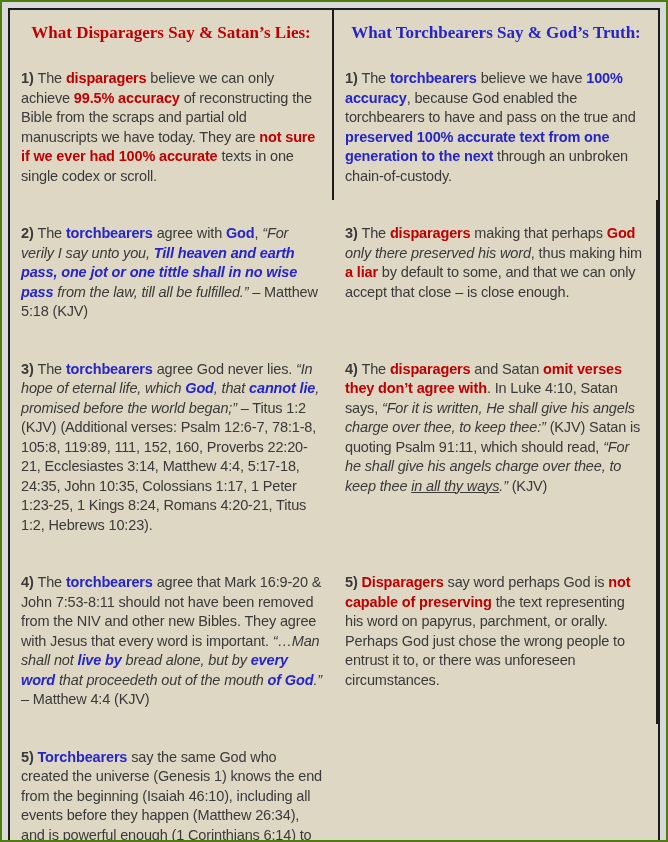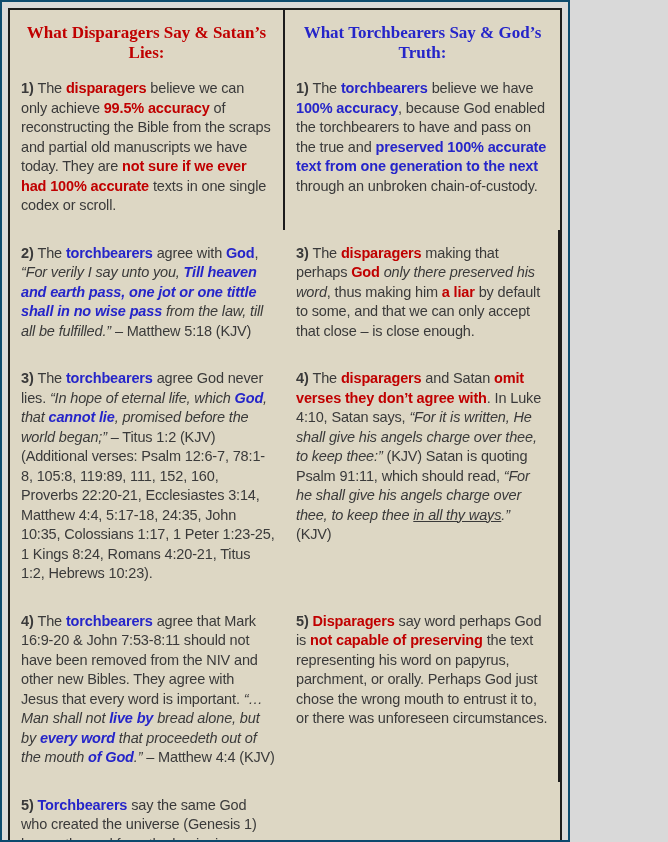--- a/index.html
+++ b/index.html
@@ -1,19 +1,19 @@
 <!DOCTYPE html>
 <html style="--red: #c00000; --blue: #2525c9;"><head>
 <meta charset="utf-8">
 <style>
   html,body{margin:0;padding:0;background:#d9d9d9;}
   .page{
     box-sizing:border-box;
-    width:570px;height:842px;
-    border:2px solid #0c4a6e;
+    width:668px;height:842px;
+    border:2px solid #4d7c0f;
     background:#d9d9d9;
     overflow:hidden;
     font-family:"Liberation Sans",sans-serif;
     color:#3a3a3a;
   }
   .vs-table{
     box-sizing:border-box;
     margin:6px 6px 0 6px;
     border:2px solid #1c1c1c;
     background:#ddd7c4;
@@ -32,21 +32,21 @@
     font-family:"Liberation Serif",serif;
     font-weight:bold;
     font-size:17px;
     line-height:20px;
     text-align:center;
     padding:13px 4px 2px 4px;
     letter-spacing:0;
   }
   .cell.head.left-cell{color:var(--red);}
   .cell.head.right-head{color:var(--blue);text-align:center;}
-  .para{margin:14px 0 0 0;}
+  .para{margin:24px 0 0 0;}
   
   .f-b{font-weight:bold;}
   .f-i{font-style:italic;}
   .f-u{text-decoration:underline;text-align:right;}
   .f-r{color:var(--red);}
   .f-bl{color:var(--blue);}
 </style>
 </head>
 <body>
 
@@ -76,21 +76,21 @@
     </div>
 
     <div class="cell left-cell">
       <p class="para"><span class="f-b">4) </span><span>The </span><span class="f-r f-b">disparagers</span><span> and Satan </span><span class="f-r f-b">omit verses they don’t agree with</span><span>. In Luke 4:10, Satan says, </span><span class="f-i">“For it is written, He shall give his angels charge over thee, to keep thee:”</span><span> (KJV) Satan is quoting Psalm 91:11, which should read, </span><span class="f-i">“For he shall give his angels charge over thee, to keep thee </span><span class="f-i f-u">in all thy ways</span><span class="f-i">.”</span><span> (KJV)</span></p>
     </div>
     <div class="cell">
       <p class="para"><span class="f-b">4) </span><span>The </span><span class="f-bl f-b">torchbearers</span><span> agree that Mark 16:9-20 &amp; John 7:53-8:11 should not have been removed from the NIV and other new Bibles. They agree with Jesus that every word is important. </span><span class="f-i">“…Man shall not </span><span class="f-bl f-b f-i">live by</span><span class="f-i"> bread alone, but by </span><span class="f-bl f-b f-i">every word</span><span class="f-i"> that proceedeth out of the mouth </span><span class="f-bl f-b f-i">of God</span><span class="f-i">.”</span><span> – Matthew 4:4 (KJV)</span></p>
     </div>
 
     <div class="cell left-cell">
-      <p class="para"><span class="f-b">5) </span><span class="f-r f-b">Disparagers</span><span> say word perhaps God is </span><span class="f-r f-b">not capable of preserving</span><span> the text representing his word on papyrus, parchment, or orally. Perhaps God just chose the wrong mouth to entrust it to, or there was unforeseen circumstances.</span></p>
+      <p class="para"><span class="f-b">5) </span><span class="f-r f-b">Disparagers</span><span> say word perhaps God is </span><span class="f-r f-b">not capable of preserving</span><span> the text representing his word on papyrus, parchment, or orally. Perhaps God just chose the wrong people to entrust it to, or there was unforeseen circumstances.</span></p>
     </div>
     <div class="cell">
       <p class="para"><span class="f-b">5) </span><span class="f-bl f-b">Torchbearers</span><span> say the same God who created the universe (Genesis 1) knows the end from the beginning (Isaiah 46:10), including all events before they happen (Matthew 26:34), and is powerful enough (1 Corinthians 6:14) to </span><span class="f-bl f-b">easily preserve said text on documents</span><span>.</span></p>
     </div>
 
   </div>
 
 </div>
 
 </body></html>

